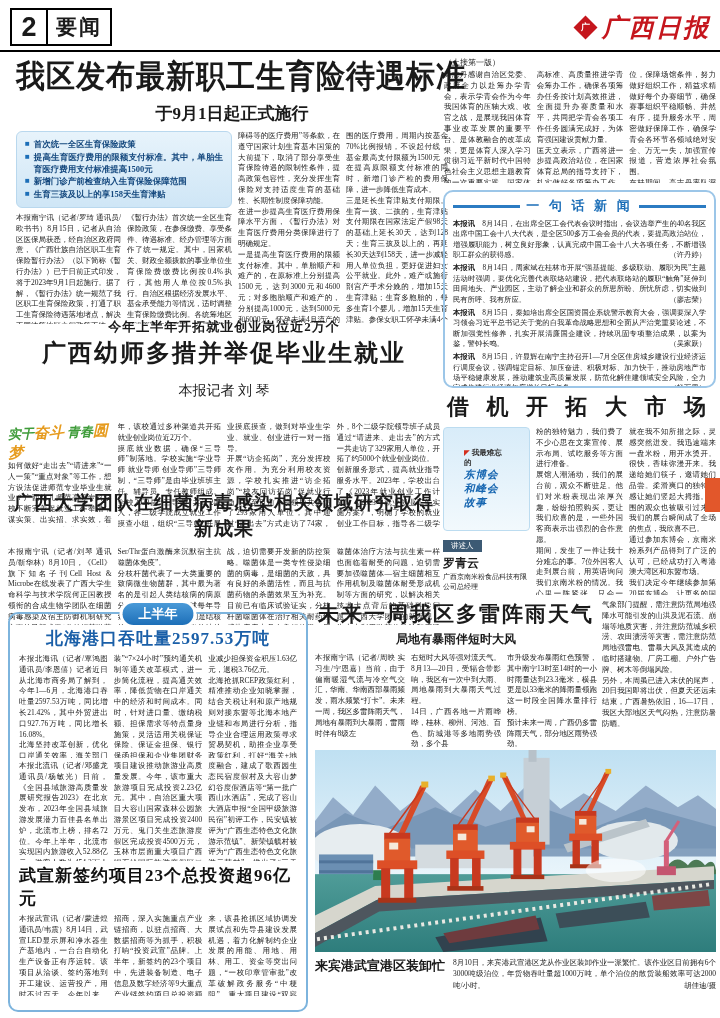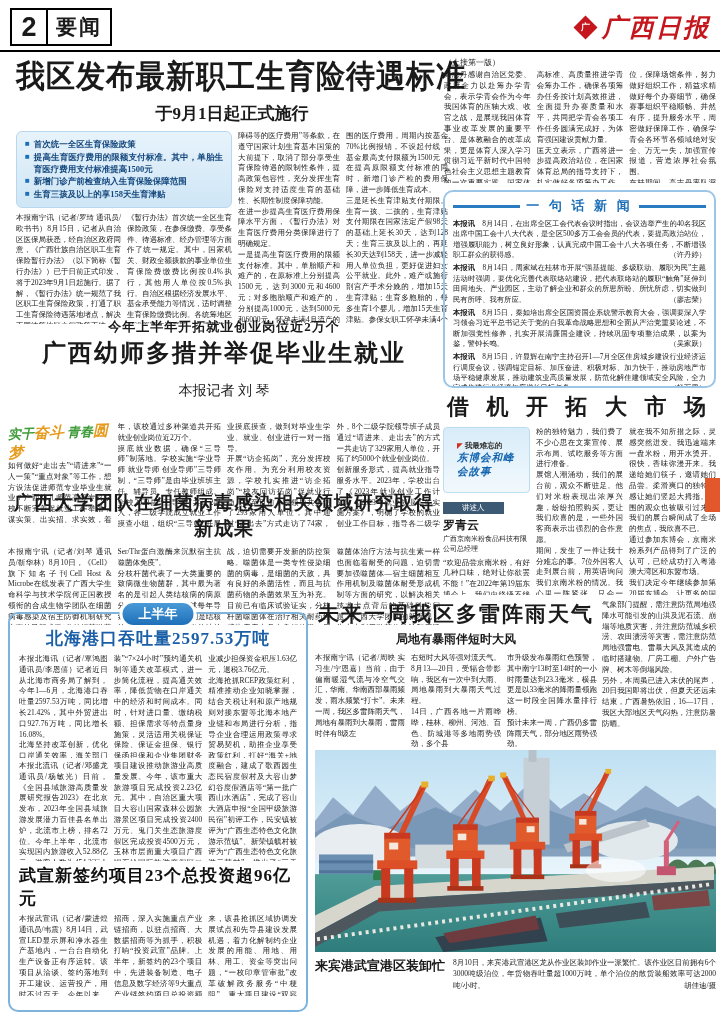--- a/index.html
+++ b/index.html
@@ -50,25 +50,25 @@
 .ylogo{height:34px;margin:1px 0 4px;font:italic 900 13px "Liberation Serif",serif;color:#3f9c3a;transform:rotate(-2deg)}
 .ylogo .gold{color:#e69b1e;font-size:15px}
 
 .research{position:absolute;left:8px;top:490px;width:432px;height:110px}
 .research h3{text-align:center;font:900 19px "Liberation Serif",serif;letter-spacing:1px;margin-bottom:5px}
 .research .cols{height:78px}
 
 .market{position:absolute;left:443px;top:392px;width:273px;height:204px}
 .market h3{text-align:center;font:900 22px "Liberation Serif",serif;letter-spacing:6px;margin-bottom:5px}
 .market .cols{height:168px}
-.seriesbox{background:linear-gradient(180deg,#d8ecf9,#f2f9fd);border:1px solid #bcdcf0;border-radius:4px;padding:13px;margin-bottom:3px}
+.seriesbox{background:linear-gradient(180deg,#d8ecf9,#f2f9fd);border:1px solid #bcdcf0;border-radius:4px;padding:20px;margin-bottom:3px}
 .seriesbox .l1{font-size:7.5px;font-weight:700;color:#333}
 .seriesbox .l1 .mk{color:#d42f1e}
 .seriesbox .l2{font:italic 900 10.5px "Liberation Serif",serif;color:#1565b0;letter-spacing:1px}
-.speakerbar{display:inline-block;background:#3c5a74;color:#fff;font-size:7.5px;padding:1px 19px;margin:2px 0}
+.speakerbar{display:inline-block;background:#3c5a74;color:#fff;font-size:7.5px;padding:1px 8px;margin:2px 0}
 .speaker{font:700 12px "Liberation Sans",sans-serif;margin:1px 0}
 .speakertitle{font-size:7px;line-height:1.4;margin-bottom:3px}
 .redtab{position:absolute;left:705px;top:478px;width:15px;height:34px;background:#e2572b}
 
 .halfbox{position:absolute;left:8px;top:612px;width:300px;height:400px;border:2px solid #7db4dd;border-radius:10px;padding:12px 9px 6px;overflow:visible}
 .badge{position:absolute;top:-14px;left:50%;transform:translateX(-50%);background:linear-gradient(180deg,#4a9ad8,#1d6fb8);color:#fff;font:700 13px "Liberation Sans",sans-serif;padding:2px 16px;border-radius:14px;border:3px solid #fff;white-space:nowrap}
 .bluehead{text-align:center;font:900 17px "Liberation Serif",serif;color:#1a5fa8;letter-spacing:1px;margin:1px 0 4px}
 .blackhead{text-align:left;font:900 17px "Liberation Serif",serif;color:#111;letter-spacing:1px;margin:3px 0 4px}
 .hb1{height:104px}.hb2{height:100px}.hb3{height:82px}
 .halfbox .cols{margin-bottom:3px}

